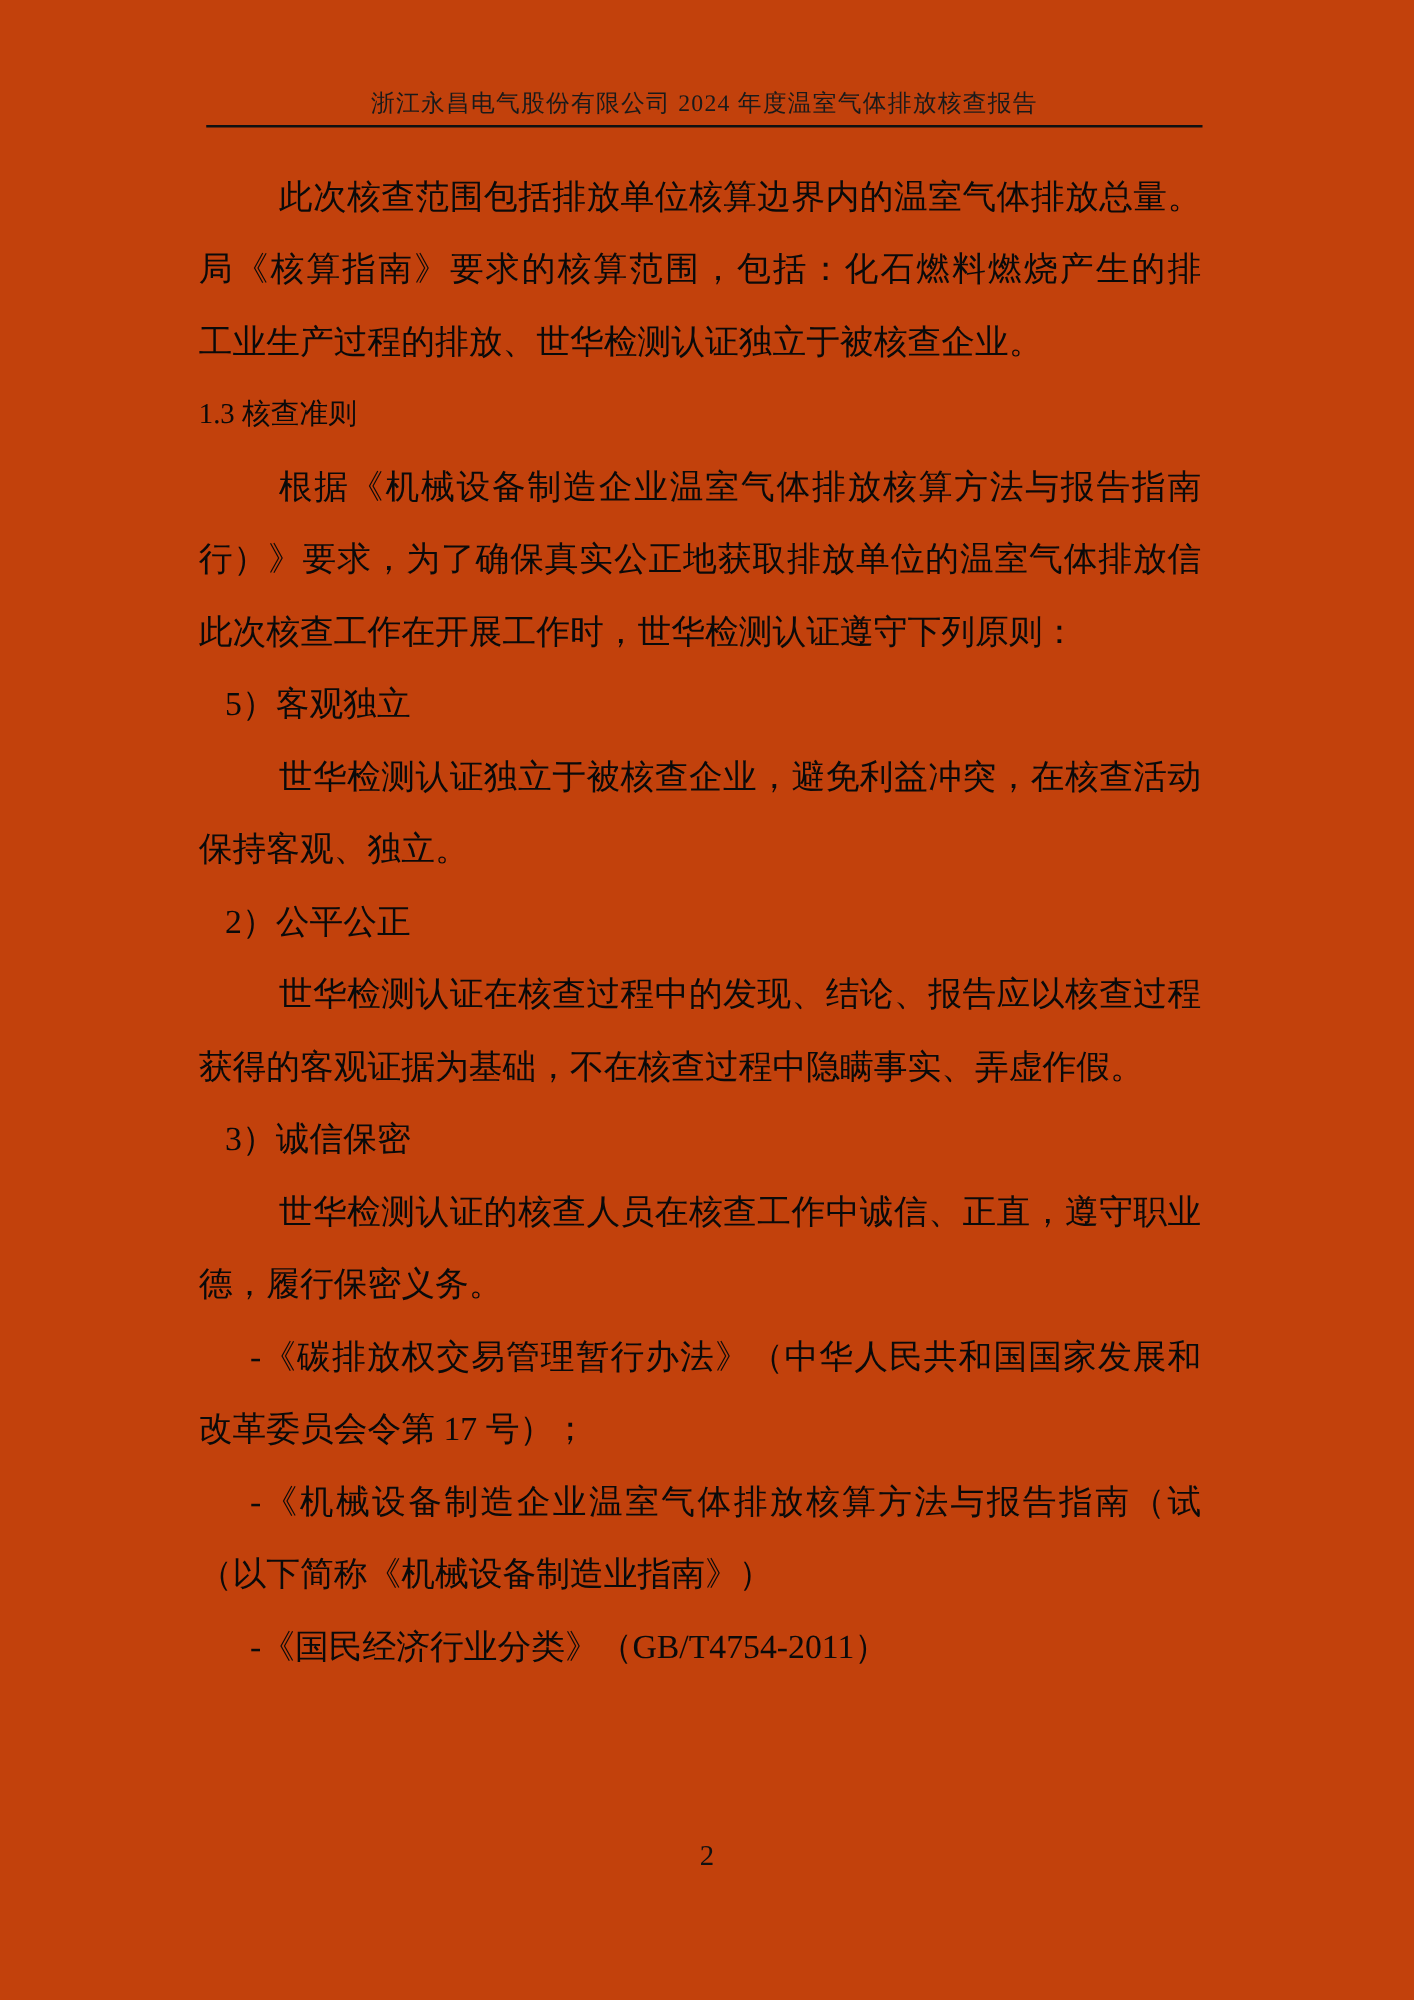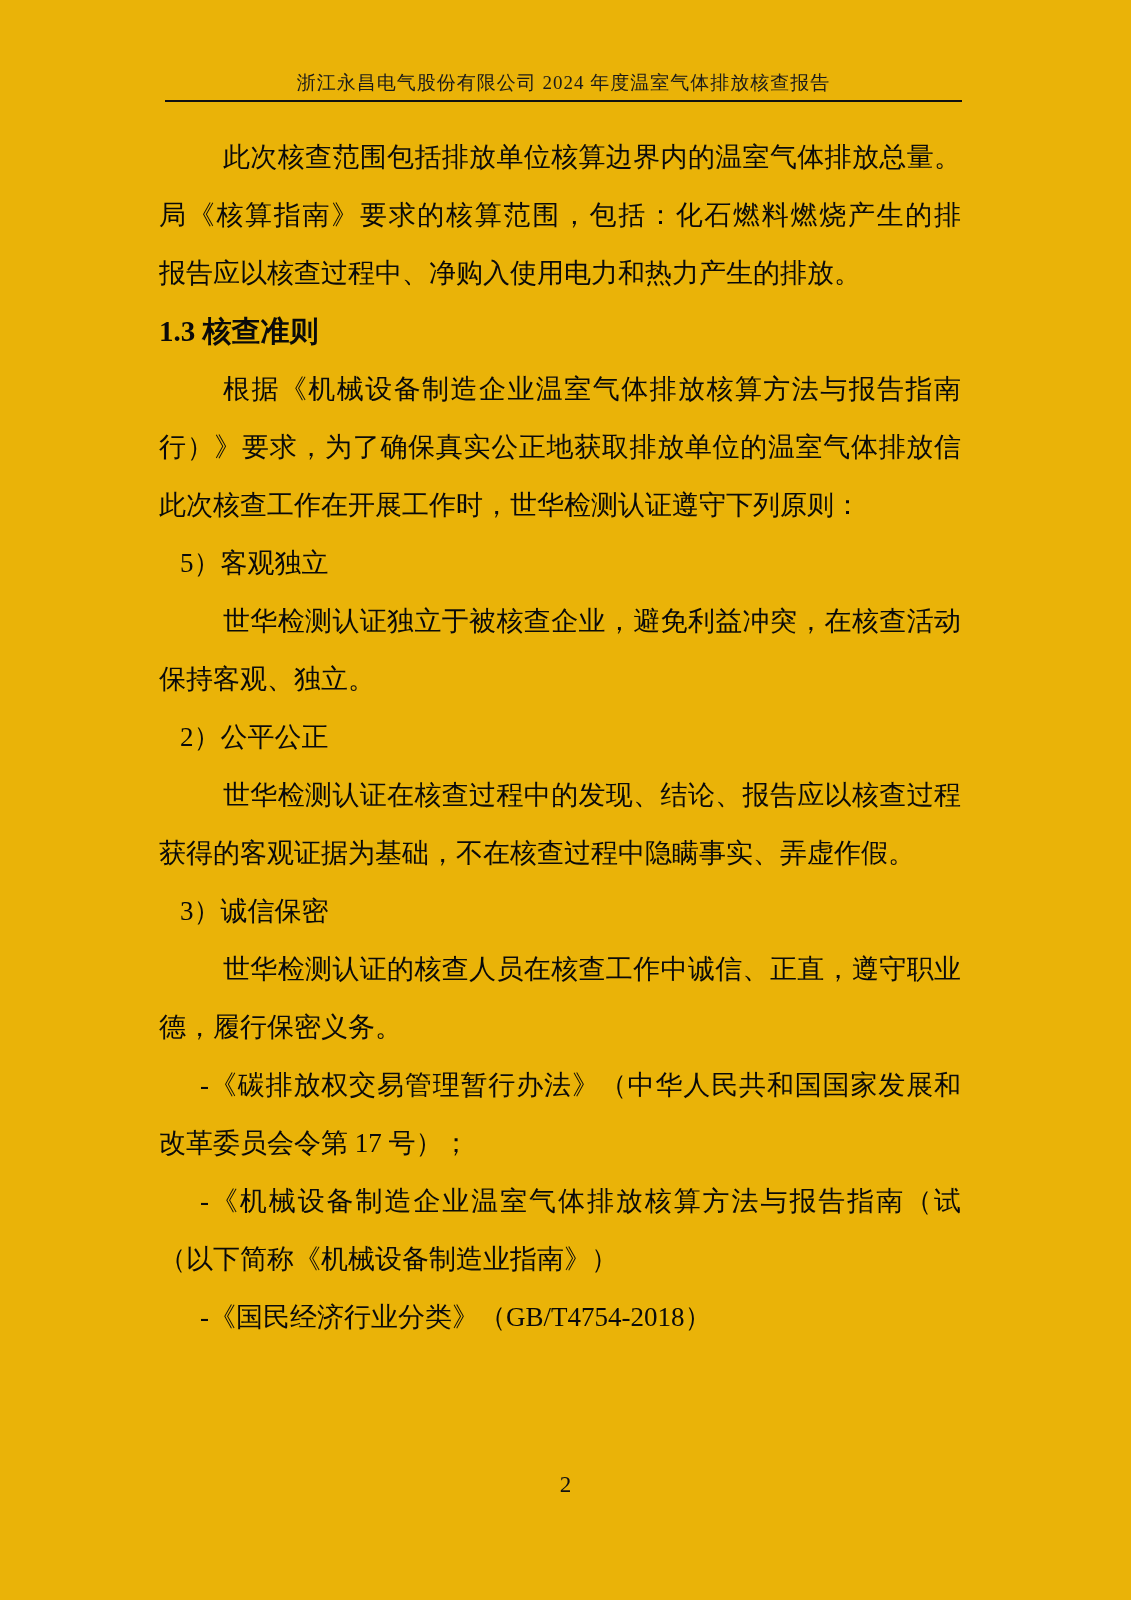--- a/index.html
+++ b/index.html
@@ -11,21 +11,21 @@
     width: 1131px;
     height: 1600px;
     position: relative;
     overflow: hidden;
     font-family: "Liberation Serif", "DejaVu Serif", serif;
     color: #000000;
   }
   .page {
     position: absolute;
     inset: 0;
-    background: #eab308;
+    background: #c2410c;
   }
   
   .page-header {
     position: absolute;
     left: 165px;
     width: 797px;
     top: 0;
     height: 102px;
     display: flex;
     align-items: flex-end;
@@ -55,22 +55,22 @@
     color: #0a0a0a;
   }
   .line.stretch {
     white-space: normal;
     text-align: justify;
     text-align-last: justify;
     text-justify: inter-character;
     overflow: hidden;
   }
   .line.heading {
-    font-weight: bold;
-    font-size: 29px;
+    font-weight: normal;
+    font-size: 23px;
   }
   .ind-body { padding-left: 64px; }
   .ind-num  { padding-left: 21px; }
   .ind-mid  { padding-left: 29px; }
   .ind-dash { padding-left: 41px; font-family: Liberation Serif, serif; }
   
   .page-footer {
     position: absolute;
     left: 0;
     width: 1131px;
@@ -87,38 +87,38 @@
 
 <div class="page">
 
   <div class="page-header">
     <span class="header-title">浙江永昌电气股份有限公司 2024 年度温室气体排放核查报告</span>
   </div>
 
   <div class="doc-body">
       <div class="line stretch ind-body">此次核查范围包括排放单位核算边界内的温室气体排放总量。格</div>
       <div class="line stretch">局《核算指南》要求的核算范围，包括：化石燃料燃烧产生的排放、</div>
-      <div class="line">报告应以核查过程中、净购入使用电力和热力产生的排放。</div>
+      <div class="line">工业生产过程的排放、世华检测认证独立于被核查企业。</div>
       <div class="line heading">1.3 核查准则</div>
       <div class="line stretch ind-body">根据《机械设备制造企业温室气体排放核算方法与报告指南（试</div>
       <div class="line stretch">行）》要求，为了确保真实公正地获取排放单位的温室气体排放信息，</div>
       <div class="line">此次核查工作在开展工作时，世华检测认证遵守下列原则：</div>
       <div class="line ind-num">5）客观独立</div>
       <div class="line stretch ind-body">世华检测认证独立于被核查企业，避免利益冲突，在核查活动中</div>
       <div class="line">保持客观、独立。</div>
       <div class="line ind-num">2）公平公正</div>
       <div class="line stretch ind-body">世华检测认证在核查过程中的发现、结论、报告应以核查过程中</div>
       <div class="line">获得的客观证据为基础，不在核查过程中隐瞒事实、弄虚作假。</div>
       <div class="line ind-num">3）诚信保密</div>
       <div class="line stretch ind-body">世华检测认证的核查人员在核查工作中诚信、正直，遵守职业道</div>
       <div class="line">德，履行保密义务。</div>
       <div class="line stretch ind-dash">-《碳排放权交易管理暂行办法》（中华人民共和国国家发展和</div>
       <div class="line">改革委员会令第 17 号）；</div>
       <div class="line stretch ind-dash">-《机械设备制造企业温室气体排放核算方法与报告指南（试行）》</div>
       <div class="line">（以下简称《机械设备制造业指南》）</div>
-      <div class="line ind-dash">-《国民经济行业分类》（GB/T4754-2018）</div>
+      <div class="line ind-dash">-《国民经济行业分类》（GB/T4754-2011）</div>
     </div>
 
   <div class="page-footer">
     <span class="page-number">2</span>
   </div>
 
 </div>
 
 </body></html>

